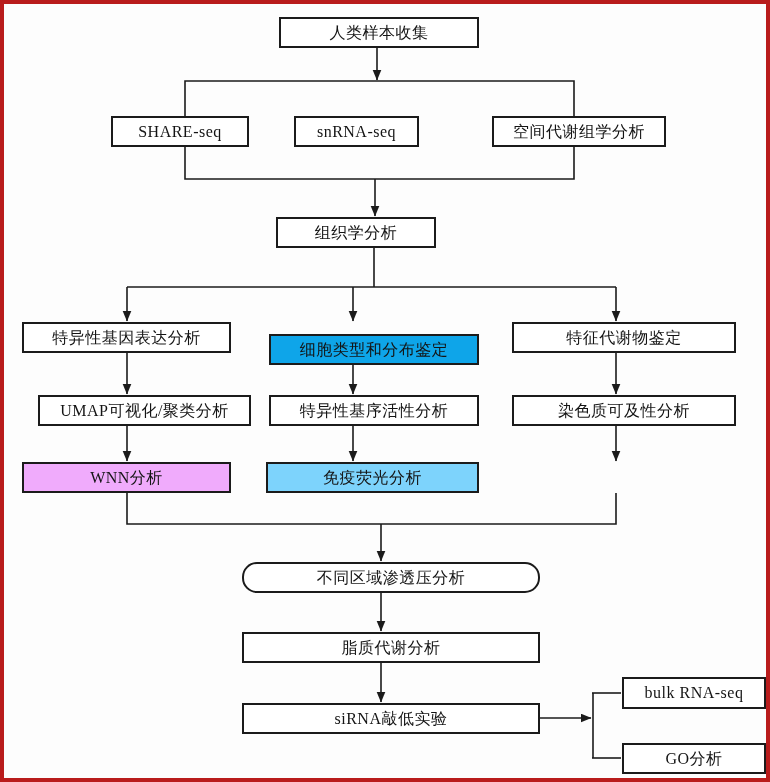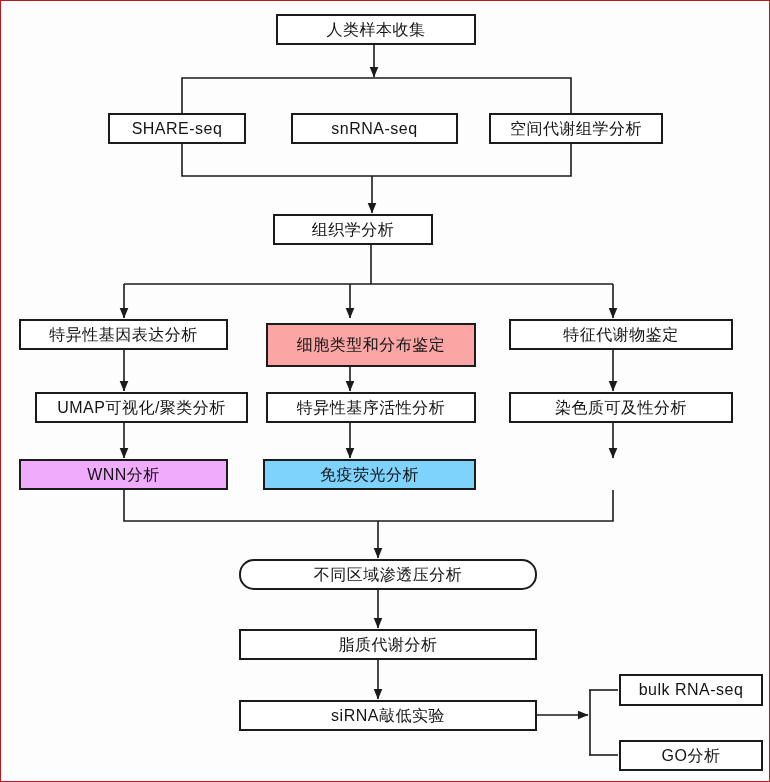--- a/index.html
+++ b/index.html
@@ -2,22 +2,22 @@
 <html><head>
 <meta charset="utf-8">
 <style>
   html, body { margin: 0; padding: 0; background: #ffffff; }
   .canvas {
     position: relative;
     width: 770px;
     height: 782px;
     box-sizing: border-box;
     background: #fdfdfd;
-    border: 1px solid #b91c1c;
-    font-family: Liberation Sans, sans-serif;
+    border: 4px solid #b91c1c;
+    font-family: Liberation Serif, serif;
     overflow: hidden;
   }
   svg.connector-layer {
     position: absolute;
     left: 0; top: 0;
     width: 770px; height: 782px;
   }
   .nodes-layer { position: absolute; left: 0; top: 0; width: 770px; height: 782px; }
   .node {
     position: absolute;
@@ -66,25 +66,25 @@
         <polyline points="377,659 377,698" fill="none" stroke="#1b1b1b" stroke-width="1.6" marker-end="url(#arrowhead)"></polyline>
         <polyline points="536,714 587,714" fill="none" stroke="#1b1b1b" stroke-width="1.6" marker-end="url(#arrowhead)"></polyline>
         <polyline points="589,689 589,754" fill="none" stroke="#1b1b1b" stroke-width="1.6"></polyline>
         <polyline points="588,689 617,689" fill="none" stroke="#1b1b1b" stroke-width="1.6"></polyline>
         <polyline points="588,754 617,754" fill="none" stroke="#1b1b1b" stroke-width="1.6"></polyline>
       </g>
   </svg>
   <div class="nodes-layer">
       <div class="node" style="left: 275px; top: 13px; width: 200px; height: 31px; background: rgb(255, 255, 255); border-color: rgb(27, 27, 27);">人类样本收集</div>
       <div class="node" style="left: 107px; top: 112px; width: 138px; height: 31px; background: rgb(255, 255, 255); border-color: rgb(27, 27, 27);">SHARE-seq</div>
-      <div class="node" style="left: 290px; top: 112px; width: 167px; height: 31px; background: rgb(255, 255, 255); border-color: rgb(27, 27, 27);">snRNA-seq</div>
+      <div class="node" style="left: 290px; top: 112px; width: 125px; height: 31px; background: rgb(255, 255, 255); border-color: rgb(27, 27, 27);">snRNA-seq</div>
       <div class="node" style="left: 488px; top: 112px; width: 174px; height: 31px; background: rgb(255, 255, 255); border-color: rgb(27, 27, 27);">空间代谢组学分析</div>
       <div class="node" style="left: 272px; top: 213px; width: 160px; height: 31px; background: rgb(255, 255, 255); border-color: rgb(27, 27, 27);">组织学分析</div>
       <div class="node" style="left: 18px; top: 318px; width: 209px; height: 31px; background: rgb(255, 255, 255); border-color: rgb(27, 27, 27);">特异性基因表达分析</div>
-      <div class="node" style="left: 265px; top: 322px; width: 210px; height: 44px; background: #fca5a5; border-color: rgb(27, 27, 27);">细胞类型和分布鉴定</div>
+      <div class="node" style="left: 265px; top: 330px; width: 210px; height: 31px; background: #0ea5e9; border-color: rgb(27, 27, 27);">细胞类型和分布鉴定</div>
       <div class="node" style="left: 508px; top: 318px; width: 224px; height: 31px; background: rgb(255, 255, 255); border-color: rgb(27, 27, 27);">特征代谢物鉴定</div>
       <div class="node" style="left: 14px; top: 391px; width: 213px; height: 31px; background: rgb(255, 255, 255); border-color: rgb(27, 27, 27); margin-left: 20px;">UMAP可视化/聚类分析</div>
       <div class="node" style="left: 265px; top: 391px; width: 210px; height: 31px; background: rgb(255, 255, 255); border-color: rgb(27, 27, 27);">特异性基序活性分析</div>
       <div class="node" style="left: 508px; top: 391px; width: 224px; height: 31px; background: rgb(255, 255, 255); border-color: rgb(27, 27, 27);">染色质可及性分析</div>
       <div class="node" style="left: 18px; top: 458px; width: 209px; height: 31px; background: #f0abfc; border-color: rgb(27, 27, 27);">WNN分析</div>
       <div class="node" style="left: 262px; top: 458px; width: 213px; height: 31px; background: #7dd3fc; border-color: rgb(27, 27, 27);">免疫荧光分析</div>
       <div class="node" style="left: 238px; top: 558px; width: 298px; height: 31px; background: rgb(255, 255, 255); border-color: rgb(27, 27, 27); border-radius: 15px;">不同区域渗透压分析</div>
       <div class="node" style="left: 238px; top: 628px; width: 298px; height: 31px; background: rgb(255, 255, 255); border-color: rgb(27, 27, 27);">脂质代谢分析</div>
       <div class="node" style="left: 238px; top: 699px; width: 298px; height: 31px; background: rgb(255, 255, 255); border-color: rgb(27, 27, 27);">siRNA敲低实验</div>
       <div class="node" style="left: 618px; top: 673px; width: 144px; height: 32px; background: rgb(255, 255, 255); border-color: rgb(27, 27, 27);">bulk RNA-seq</div>

